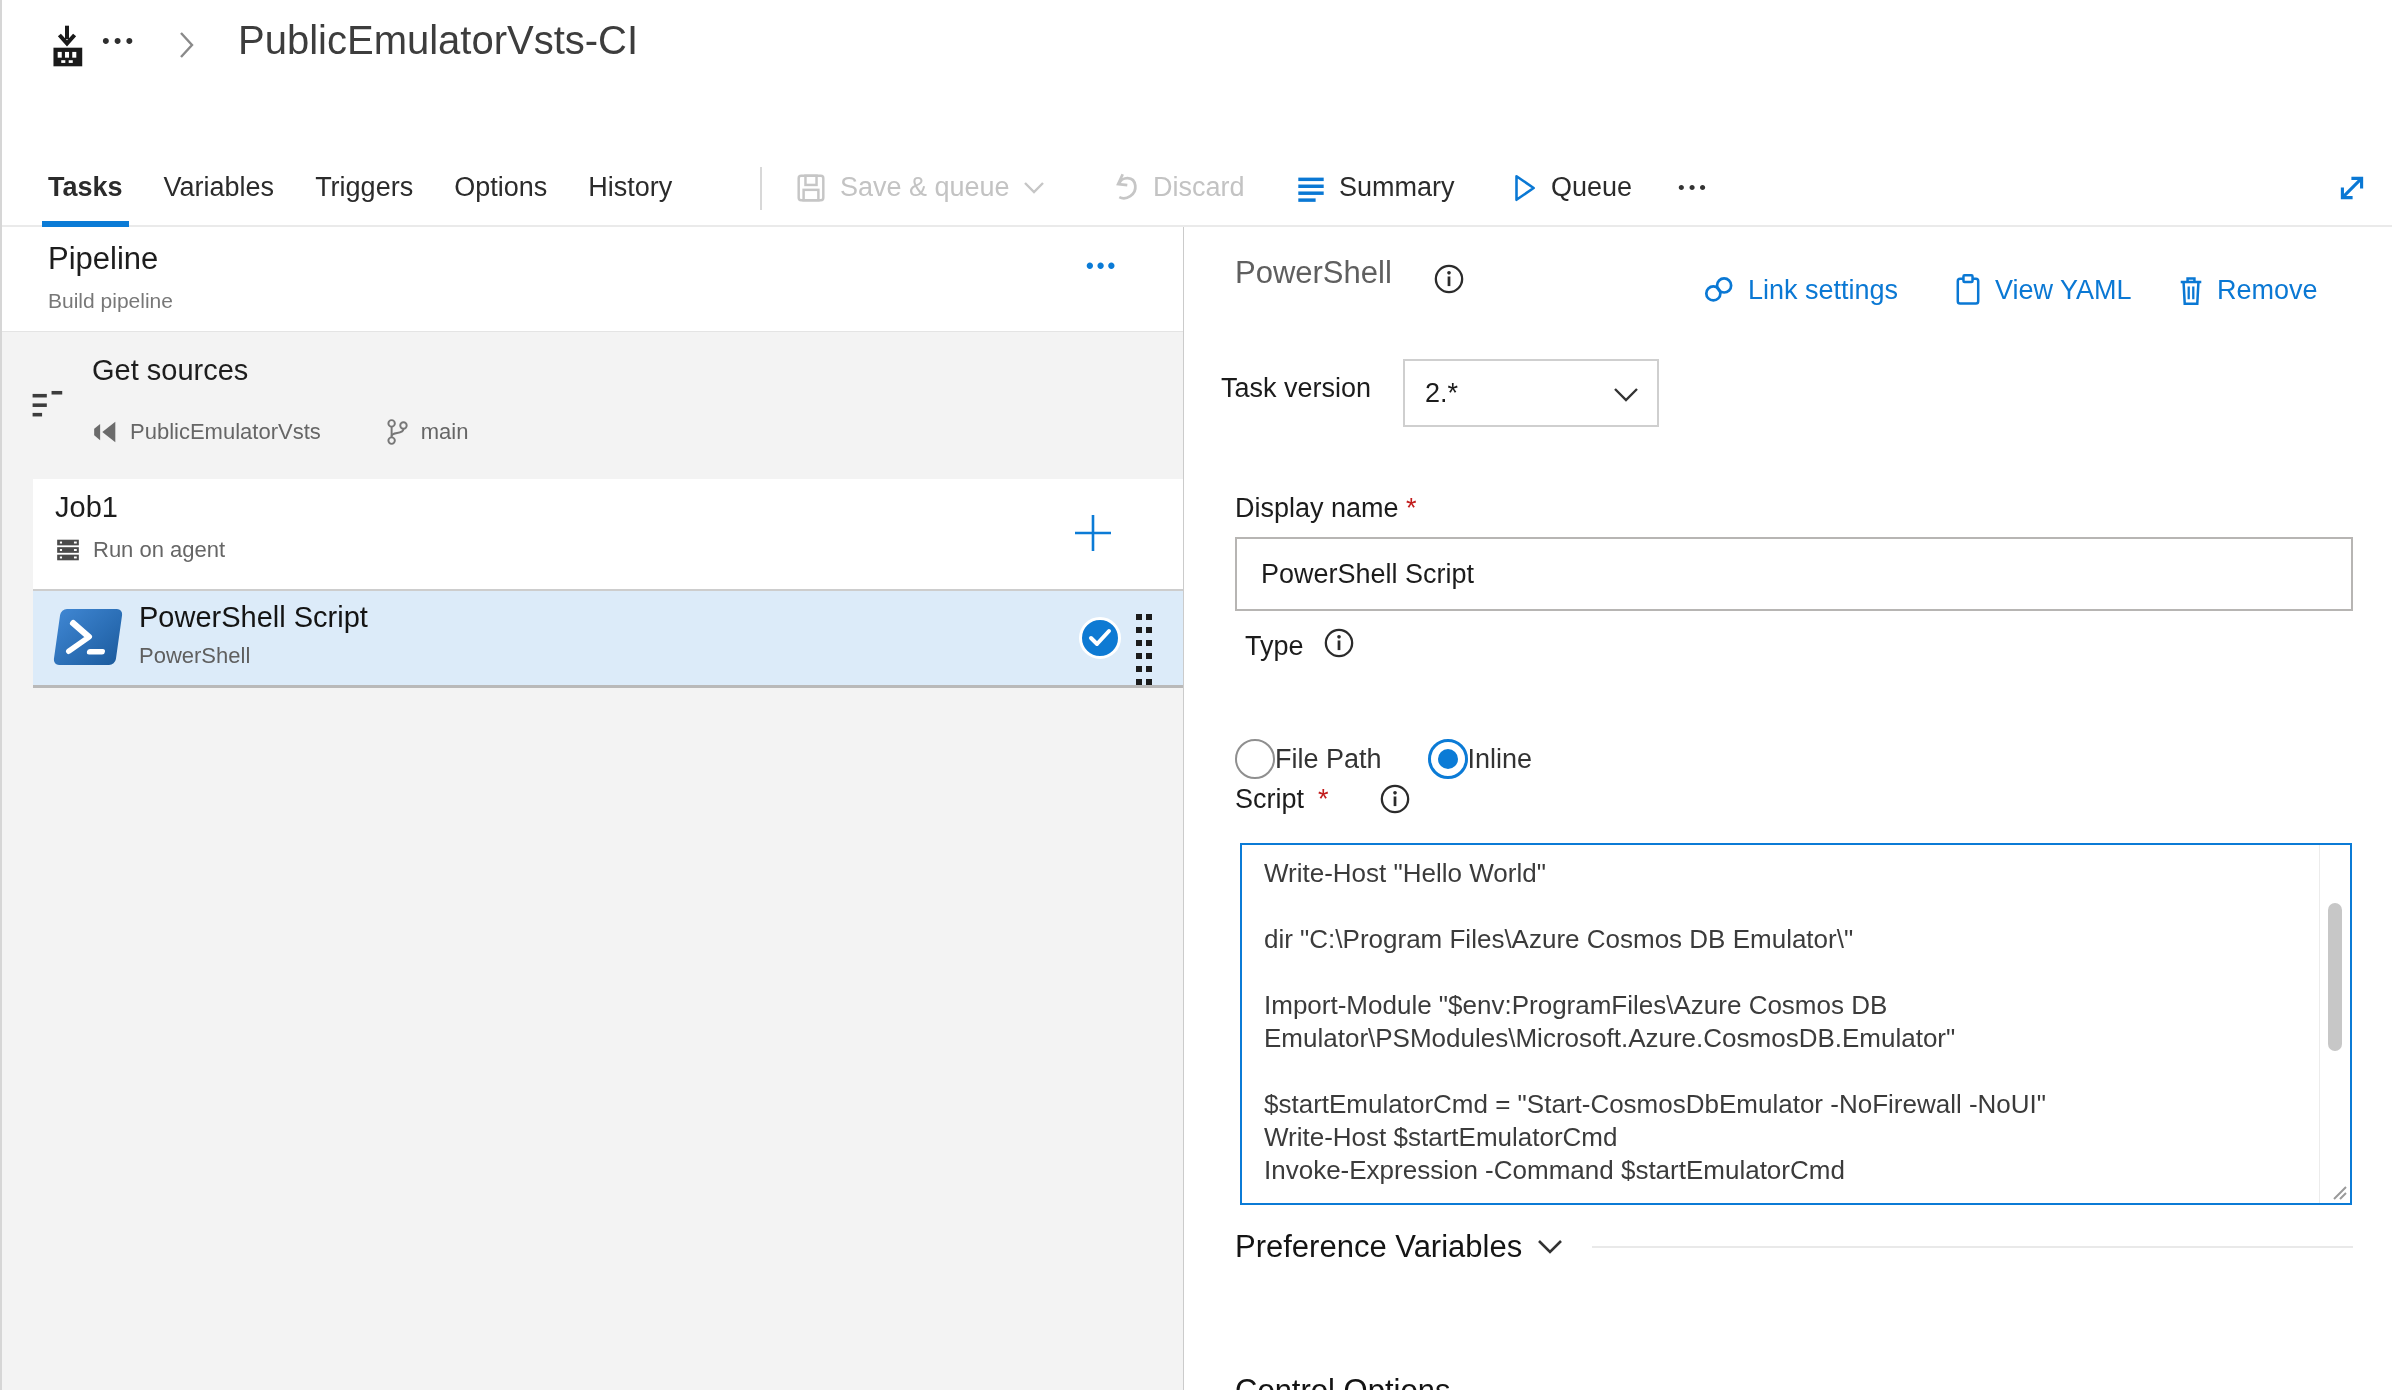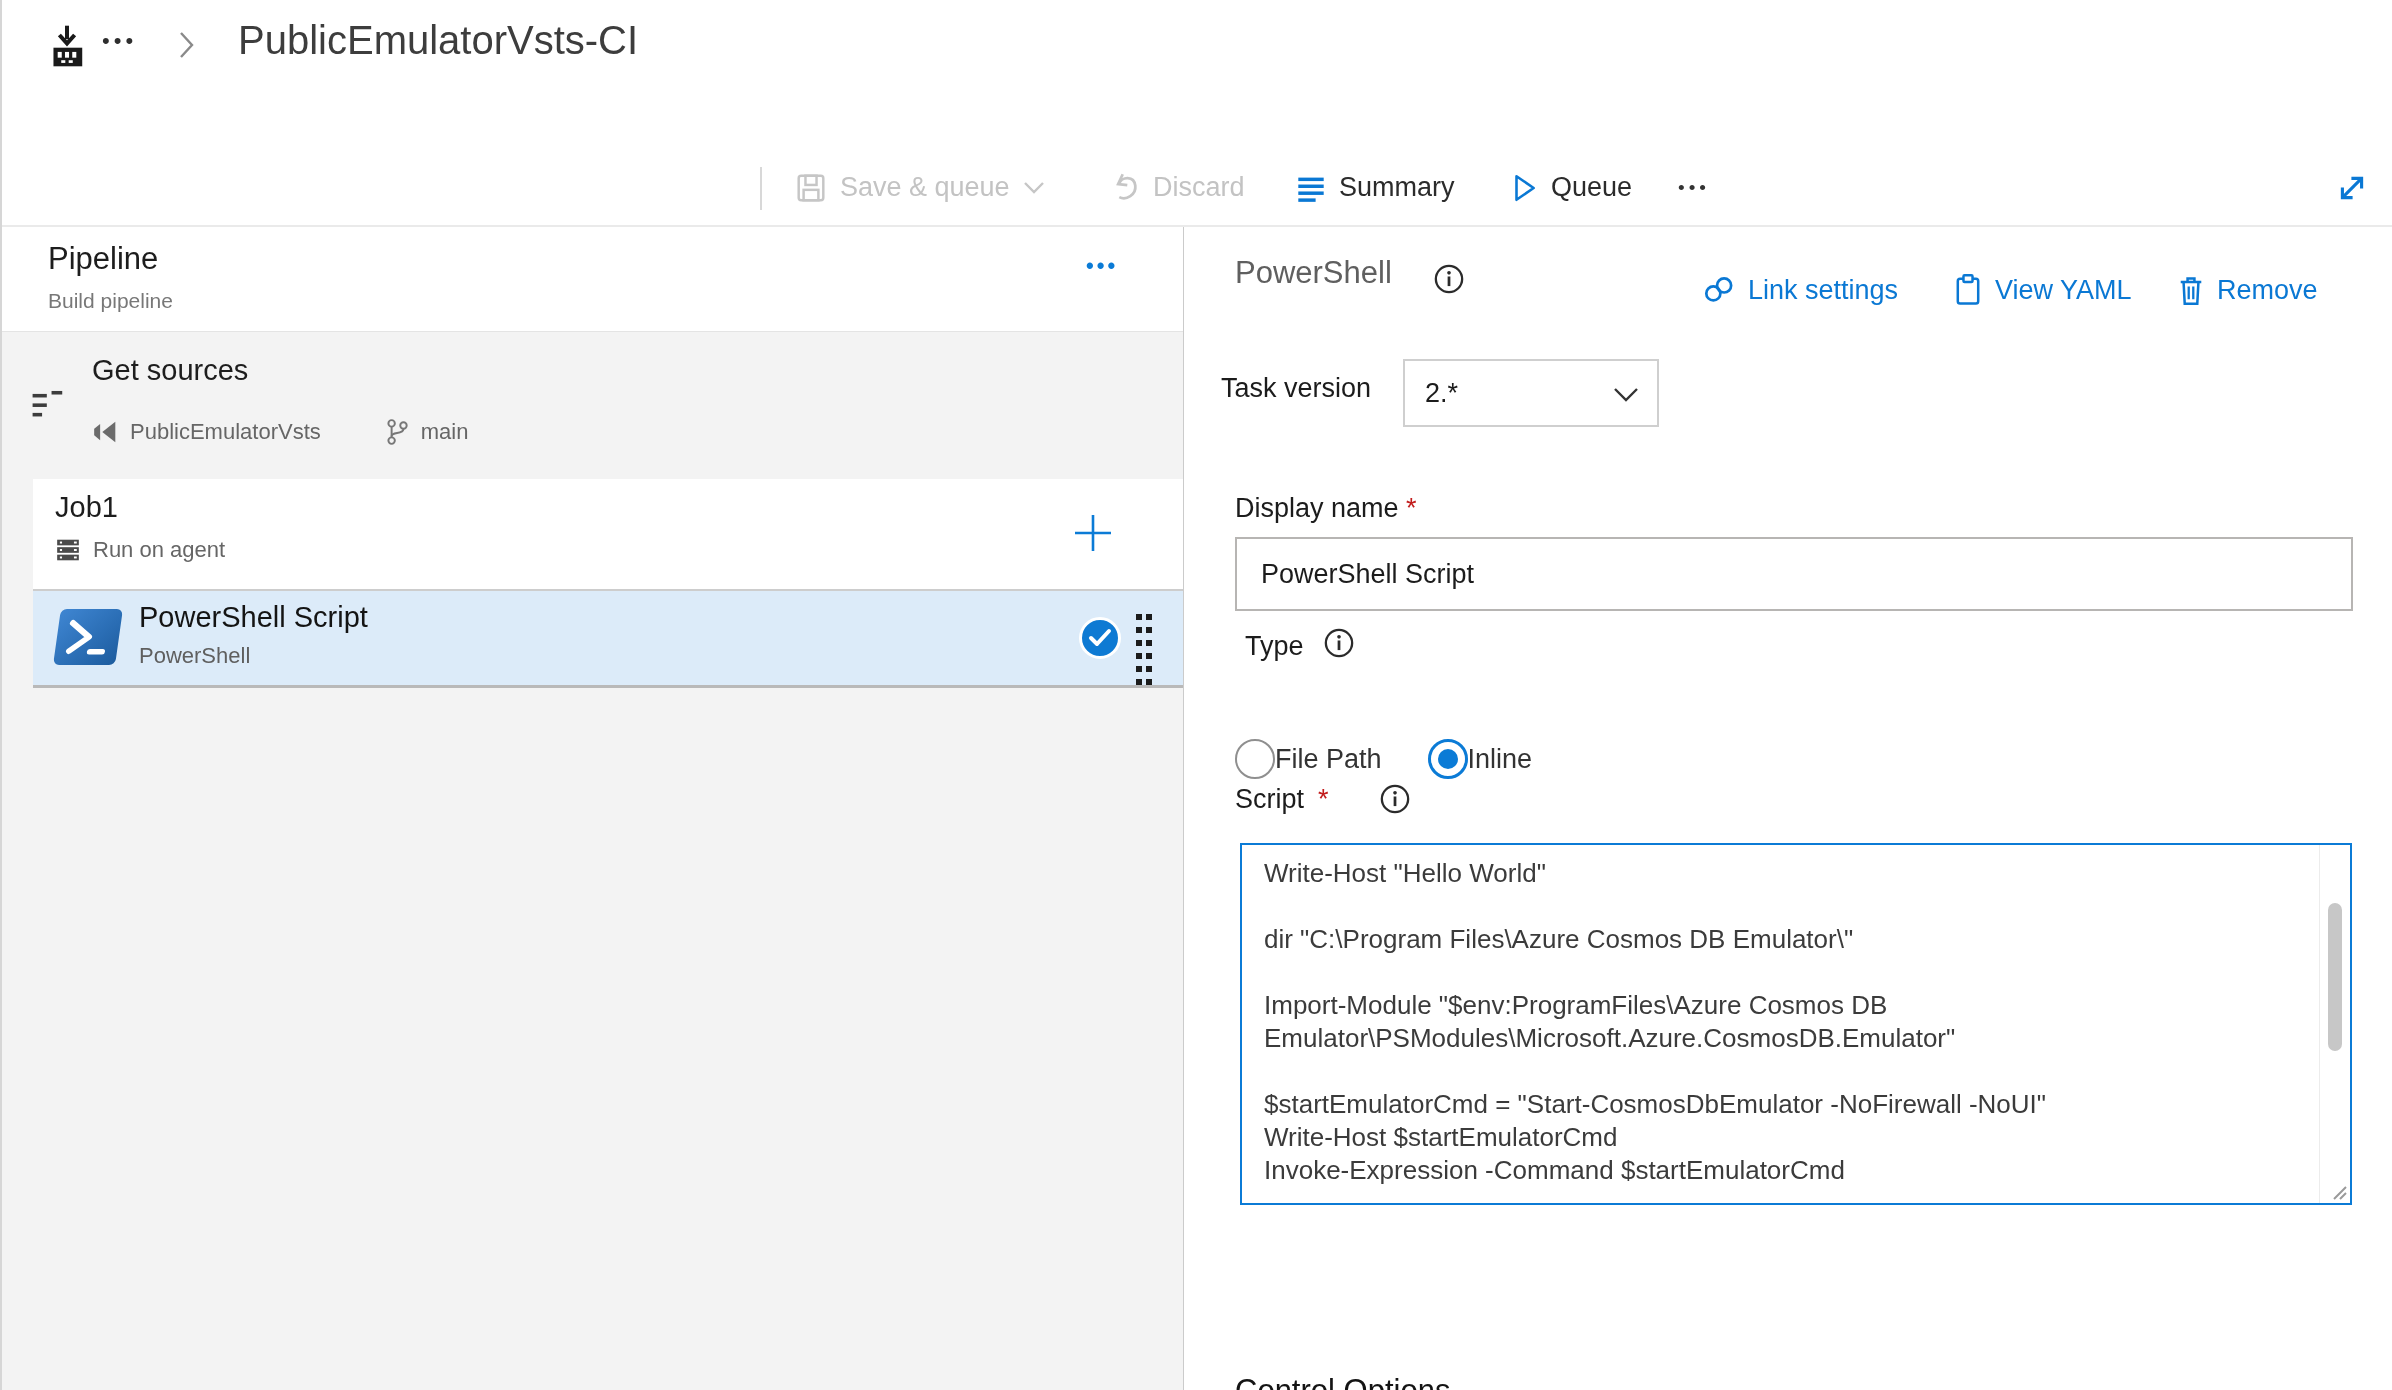--- a/index.html
+++ b/index.html
@@ -132,20 +132,27 @@
   <div class="abs crumb-more">•••</div>
   <div class="abs crumb-sep">
     <svg width="17" height="30" viewBox="0 0 17 30">
         <path d="M3 3 L14 15 L3 27" fill="none" stroke="#8a8a8a" stroke-width="2.4"></path>
       </svg>
   </div>
   <div class="abs page-title">PublicEmulatorVsts-CI</div>
 </div>
 
 <div class="abs tab-bar">
+  <div class="tabs">
+    <div class="tab active">Tasks</div>
+    <div class="tab">Variables</div>
+    <div class="tab">Triggers</div>
+    <div class="tab">Options</div>
+    <div class="tab">History</div>
+  </div>
   <div class="abs tb-divider"></div>
 
   <div class="abs tb-item tb-save">
     <span>
       <svg width="32" height="32" viewBox="0 0 26 26">
         <rect x="3" y="3" width="20" height="20" rx="2" fill="none" stroke="#c6c6c6" stroke-width="2"></rect>
         <rect x="8.5" y="3" width="9" height="7.5" fill="none" stroke="#c6c6c6" stroke-width="2"></rect>
         <rect x="7" y="14.5" width="12" height="8.5" fill="none" stroke="#c6c6c6" stroke-width="2"></rect>
       </svg>
     </span>
@@ -409,18 +416,27 @@
 Invoke-Expression -Command $startEmulatorCmd</textarea>
     <div class="scroll-sep"></div>
     <div class="scroll-thumb"></div>
     <div class="resize-grip">
       <svg width="20" height="20" viewBox="0 0 20 20">
         <path d="M18 6 L6 18 M18 12 L12 18" stroke="#9a9a9a" stroke-width="2" fill="none"></path>
       </svg>
     </div>
   </div>
 
+  <div class="section-row sec-pv">
+    <span class="slabel">Preference Variables</span>
+    <span>
+      <svg width="28" height="18" viewBox="0 0 28 18">
+          <path d="M3 3 L14 14 L25 3" fill="none" stroke="#333" stroke-width="2.6"></path>
+        </svg>
+    </span>
+    <span class="hr"></span>
+  </div>
 
 
   <div class="section-row sec-ctrl">
     <span class="slabel">Control Options</span>
   </div>
 </div>
 
 </body></html>

